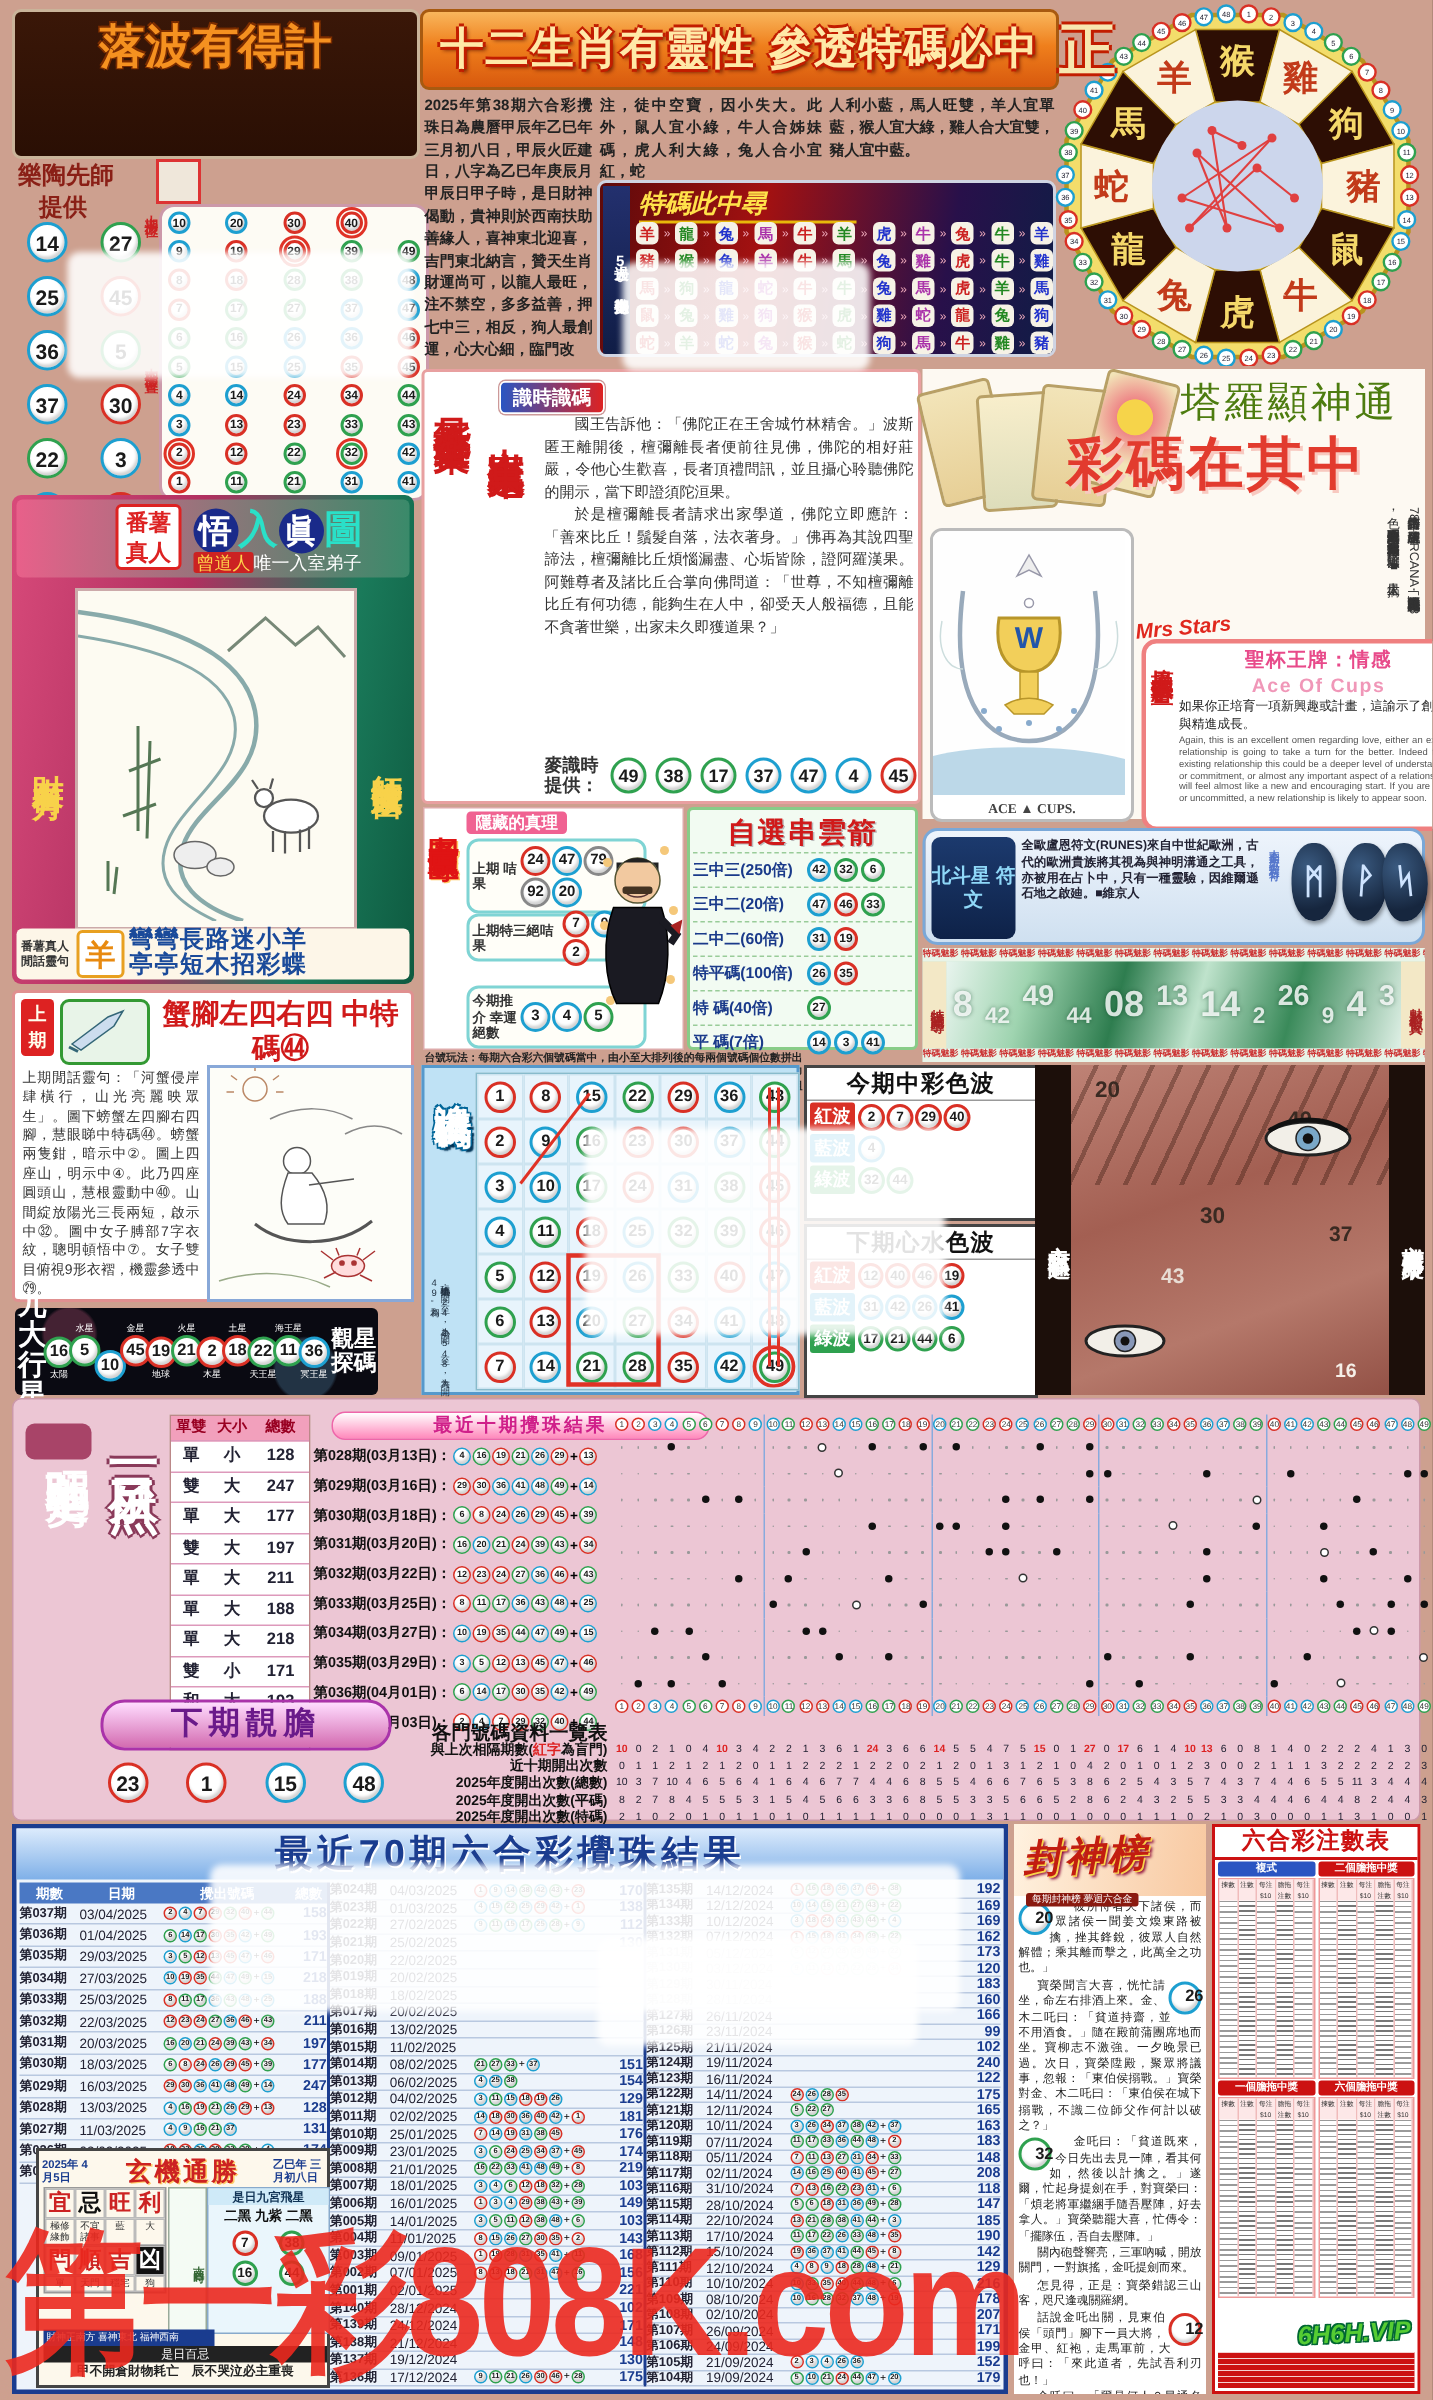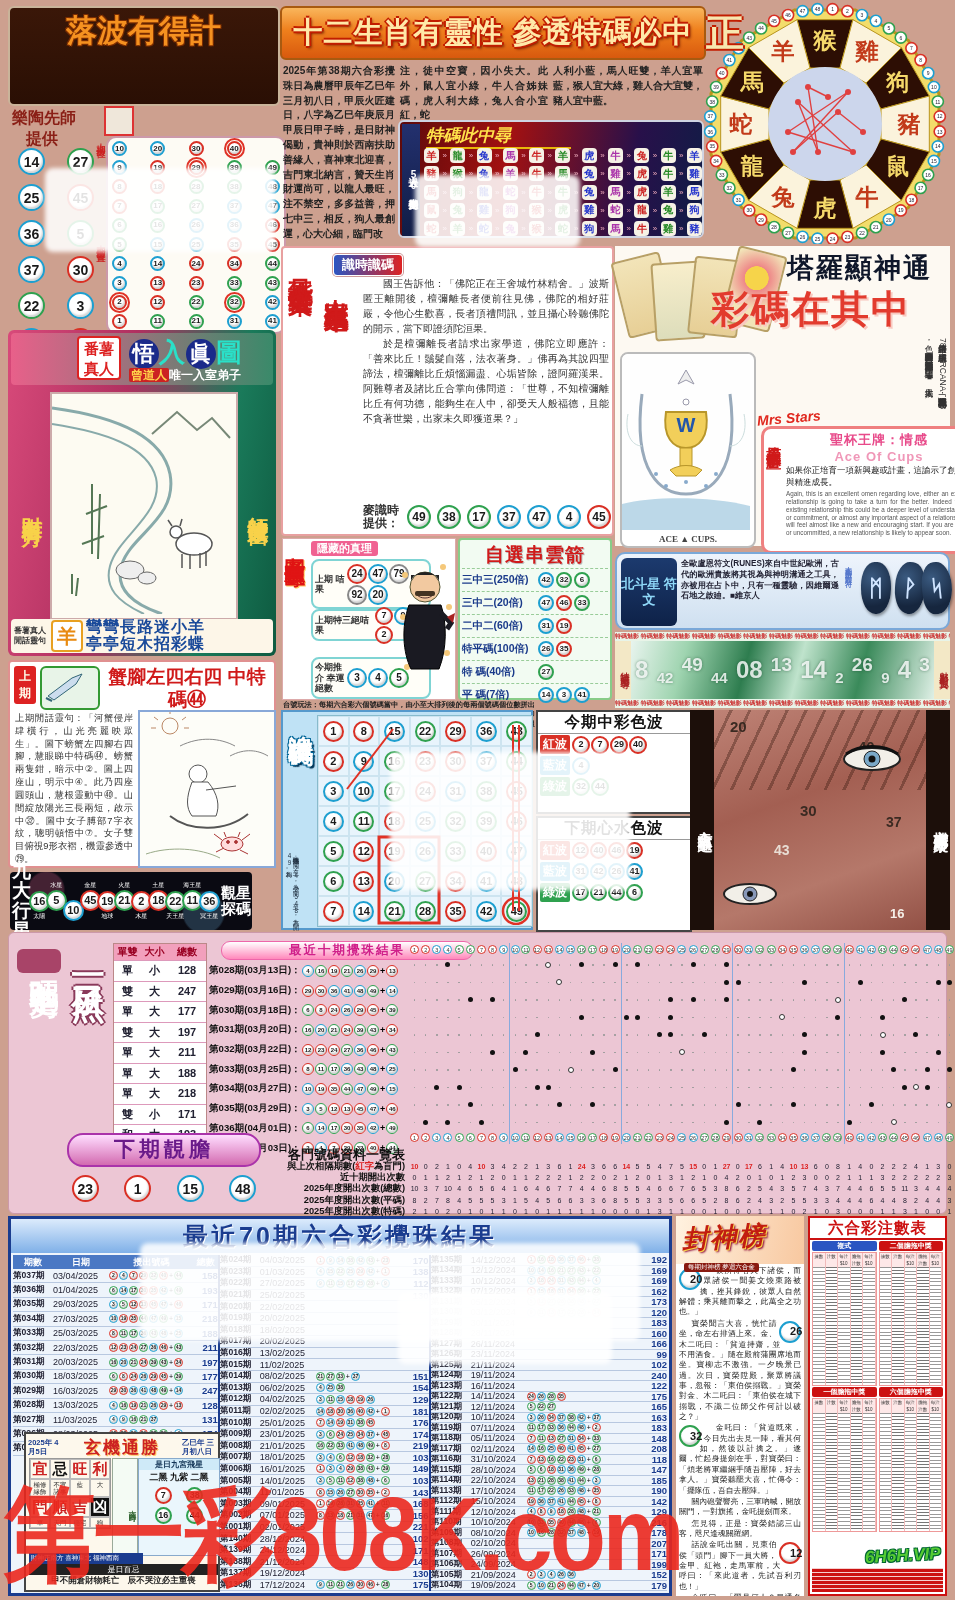--- a/index.html
+++ b/index.html
@@ -64,21 +64,21 @@
   #monk-vt2{left:40px;top:30px;}
   #monk-body{position:absolute;left:80px;top:28px;width:246px;height:218px;font-size:10px;line-height:1.5;color:#333;text-align:justify;}
   #monk-body p{margin:0;text-indent:2em;}
   #monk-prov{position:absolute;left:80px;bottom:4px;display:flex;align-items:center;gap:4px;}
   #monk-prov .lab{font-size:12px;font-weight:bold;color:#333;width:40px;line-height:1.1;}
 
   
   #sec-tarot{left:615px;top:246px;width:335px;height:300px;background:#fdf9f2;}
   #tarot-cards{position:absolute;left:2px;top:2px;}
   .tcard{position:absolute;width:46px;height:74px;background:linear-gradient(#f2e4b8,#e7cf96);border:2px solid #b8a066;border-radius:4px;}
-  #tarot-t1{position:absolute;left:172px;top:4px;font-size:27px;font-weight:bold;color:#0f172a;letter-spacing:2px;white-space:nowrap;}
+  #tarot-t1{position:absolute;left:172px;top:4px;font-size:27px;font-weight:normal;color:#4d7c0f;letter-spacing:2px;white-space:nowrap;}
   #tarot-t2{position:absolute;left:96px;top:38px;font-size:38px;font-weight:bold;color:#e23b2e;letter-spacing:2px;white-space:nowrap;
             text-shadow:2px 2px 0 #f8c9c0;}
   #tarot-cols{position:absolute;left:138px;top:92px;width:196px;height:78px;writing-mode:vertical-rl;
               font-size:8.5px;color:#333;line-height:1.6;overflow:hidden;}
   #tarot-card{position:absolute;left:5px;top:106px;width:132px;height:192px;background:#fff;border:2px solid #bbb;border-radius:8px;overflow:hidden;}
   #tarot-card .cap{position:absolute;bottom:2px;width:100%;text-align:center;font-size:9px;font-weight:bold;color:#444;
                    font-family:"Liberation Serif","DejaVu Serif",serif;}
   #mrs{position:absolute;left:142px;top:164px;color:#e0281e;font-size:14px;font-style:italic;transform:rotate(-5deg);font-weight:bold;}
   #tarot-box{position:absolute;left:146px;top:180px;width:186px;height:118px;border:3px solid #ef8080;border-radius:10px;background:#fff;padding:2px 3px 2px 22px;}
   #tb-vt{position:absolute;left:2px;top:4px;font-size:15px;font-weight:bold;color:#d01a1a;line-height:1.05;}
@@ -268,21 +268,21 @@
   #st-brand{position:absolute;right:4px;bottom:28px;font-size:17px;font-weight:bold;font-style:italic;color:#55cc33;z-index:6;
             text-shadow:-1px -1px 0 #063,1px -1px 0 #063,-1px 1px 0 #063,1px 1px 0 #063;transform:rotate(-3deg);}
 
   
   #sec-scroll{left:8px;top:330px;width:268px;height:326px;background:linear-gradient(100deg,#d84a7a,#b03060 40%,#1a7a5a 75%,#0e5a40);border-radius:6px;padding:3px;}
   #sc-head{position:relative;height:52px;background:linear-gradient(90deg,#e8608a,#3a8a6a);border-radius:4px;}
   #sc-seal{position:absolute;left:66px;top:3px;width:44px;height:44px;background:#fff;border:2px solid #d22;border-radius:4px;
            color:#d22;font-size:15px;font-weight:bold;line-height:1.3;text-align:center;padding-top:1px;box-sizing:border-box;}
   #sc-title{position:absolute;left:118px;top:2px;font-size:26px;font-weight:bold;color:#2ae0c8;letter-spacing:1px;}
   #sc-title .cir{display:inline-flex;width:30px;height:30px;border-radius:50%;background:#1a2a8a;color:#fff;align-items:center;justify-content:center;font-size:22px;}
-  #sc-sub{position:absolute;left:118px;top:34px;font-size:12px;font-weight:bold;color:#fff;}
+  #sc-sub{position:absolute;left:118px;top:34px;font-size:12px;font-weight:normal;color:#fff;}
   #sc-sub .rd{color:#ffd24a;background:#c22;padding:0 2px;border-radius:2px;}
   .sc-side{position:absolute;top:70px;width:34px;height:210px;color:#f8d24a;font-size:21px;font-weight:bold;text-align:center;
            font-family:"Liberation Serif","DejaVu Serif",serif;}
   #sc-pic{position:absolute;left:42px;top:62px;width:184px;height:224px;background:#fdfbf2;border:2px solid #caa;}
   #sc-foot{position:absolute;left:3px;bottom:3px;width:262px;height:34px;background:#fdf6e8;border-radius:4px;display:flex;align-items:center;}
   #sc-foot .who{font-size:8px;font-weight:bold;color:#333;width:34px;line-height:1.2;margin-left:3px;}
   #sc-foot .zo{width:28px;height:28px;background:#fff;border:2px solid #e8a020;border-radius:4px;color:#e88a10;font-size:20px;font-weight:bold;
                display:flex;align-items:center;justify-content:center;margin:0 3px;}
   #sc-foot .cp{font-size:16px;font-weight:bold;color:#1a4a9a;line-height:1.05;letter-spacing:1px;font-family:"Liberation Serif","DejaVu Serif",serif;}
 

